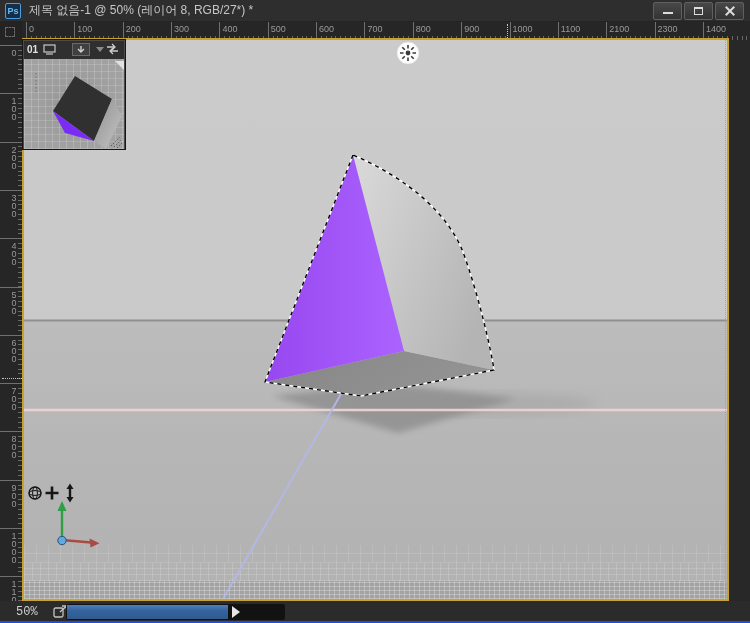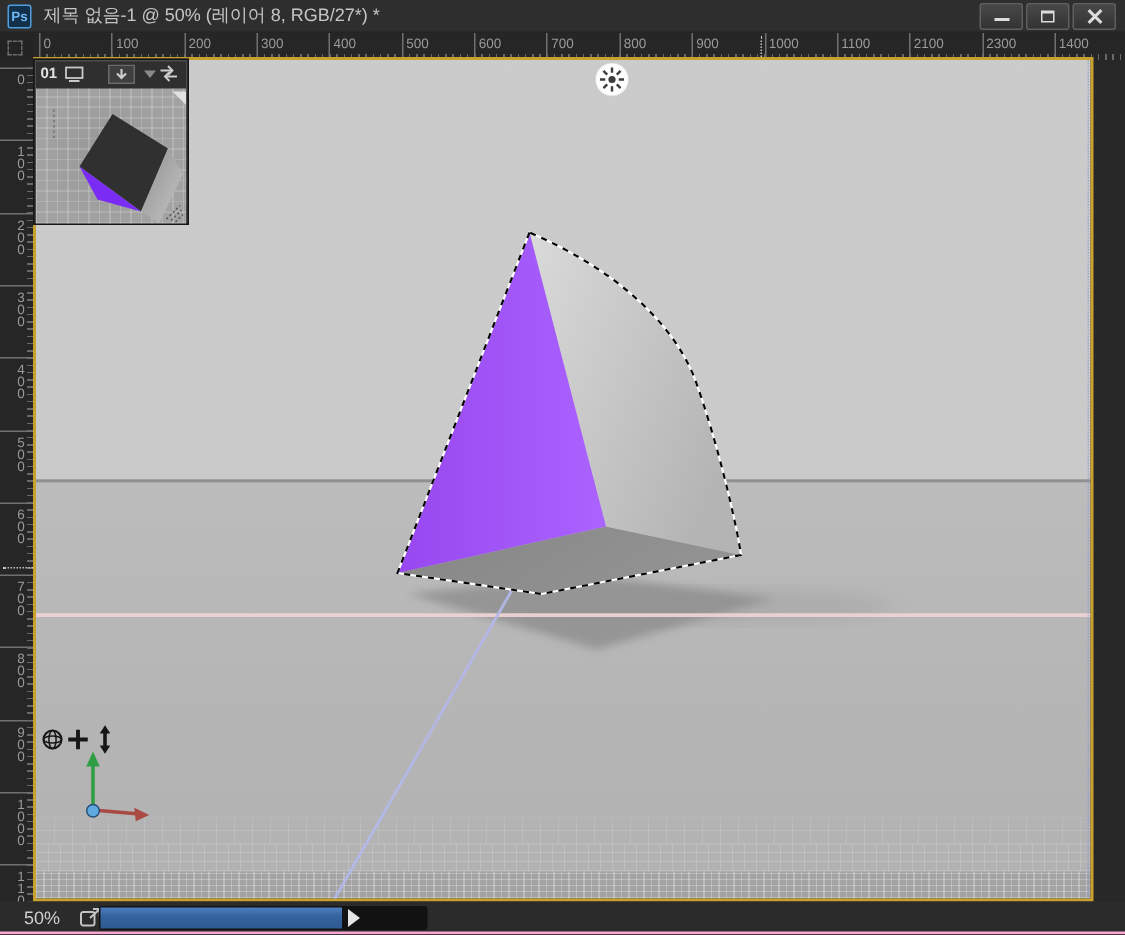--- a/index.html
+++ b/index.html
@@ -50,21 +50,21 @@
   
   .panel { position:absolute; left:22px; top:39px; width:104px; height:111px; background:#2f2f2f; border:1px solid #161616; box-shadow:inset 0 0 0 1px #4c4c4c; }
   .panel-header { position:relative; height:18px; display:flex; align-items:center; }
   .panel-index { color:#e2e2e2; font-size:10px; font-weight:bold; margin-left:4px; }
   .ph-icon { margin-left:5px; display:flex; align-items:center; }
   .panel-content { position:absolute; left:1px; top:19px; width:100px; height:90px; background:#a2a2a2;
     background-image:repeating-linear-gradient(90deg,rgba(255,255,255,.18) 0 1px,transparent 1px 7px),repeating-linear-gradient(0deg,rgba(255,255,255,.15) 0 1px,transparent 1px 7px),radial-gradient(circle at 50% 50%,rgba(0,0,0,.08),transparent 70%); }
   .panel-content svg { position:absolute; left:0; top:0; }
 
   
-  .statusbar { position:absolute; left:0; top:601px; width:750px; height:22px; background:#2b2b2b; border-bottom:2px solid #f9a8d4; }
+  .statusbar { position:absolute; left:0; top:601px; width:750px; height:22px; background:#2b2b2b; border-bottom:2px solid #1d4ed8;font-family:Liberation Mono, monospace; }
   .zoom-field { position:absolute; left:16px; top:4px; color:#cfcfcf; font-size:12px; }
   .share-btn { position:absolute; left:53px; top:4px; width:16px; height:14px; background:none; border:none; }
   .status-well { position:absolute; left:66px; top:3px; width:219px; height:16px; background:#121212; border-radius:2px; }
   .progress { position:absolute; left:1px; top:1px; height:14px; background:linear-gradient(#4d7fc0,#35639d 40%,#2f5a91); }
   .flyout { position:absolute; left:166px; top:2px; width:0; height:0; border-left:8px solid #e6e6e6; border-top:6px solid transparent; border-bottom:6px solid transparent; }
 </style>
 </head>
 <body>
 
 <div class="app">

